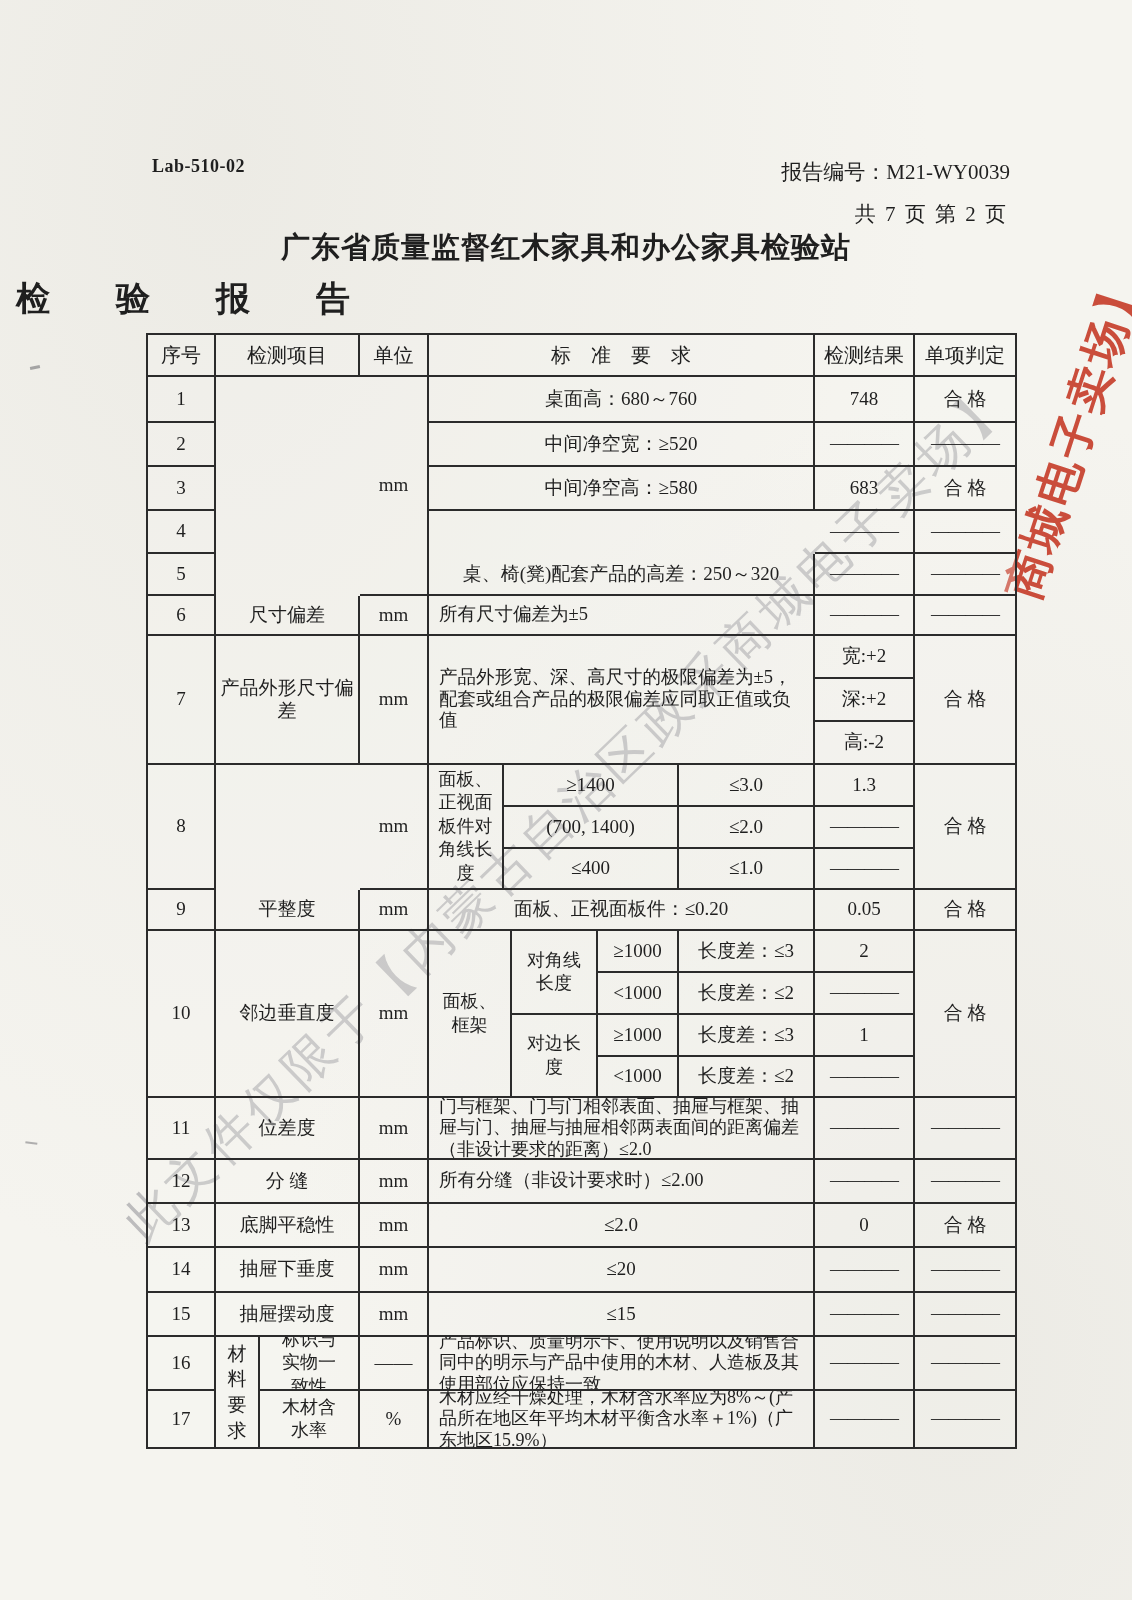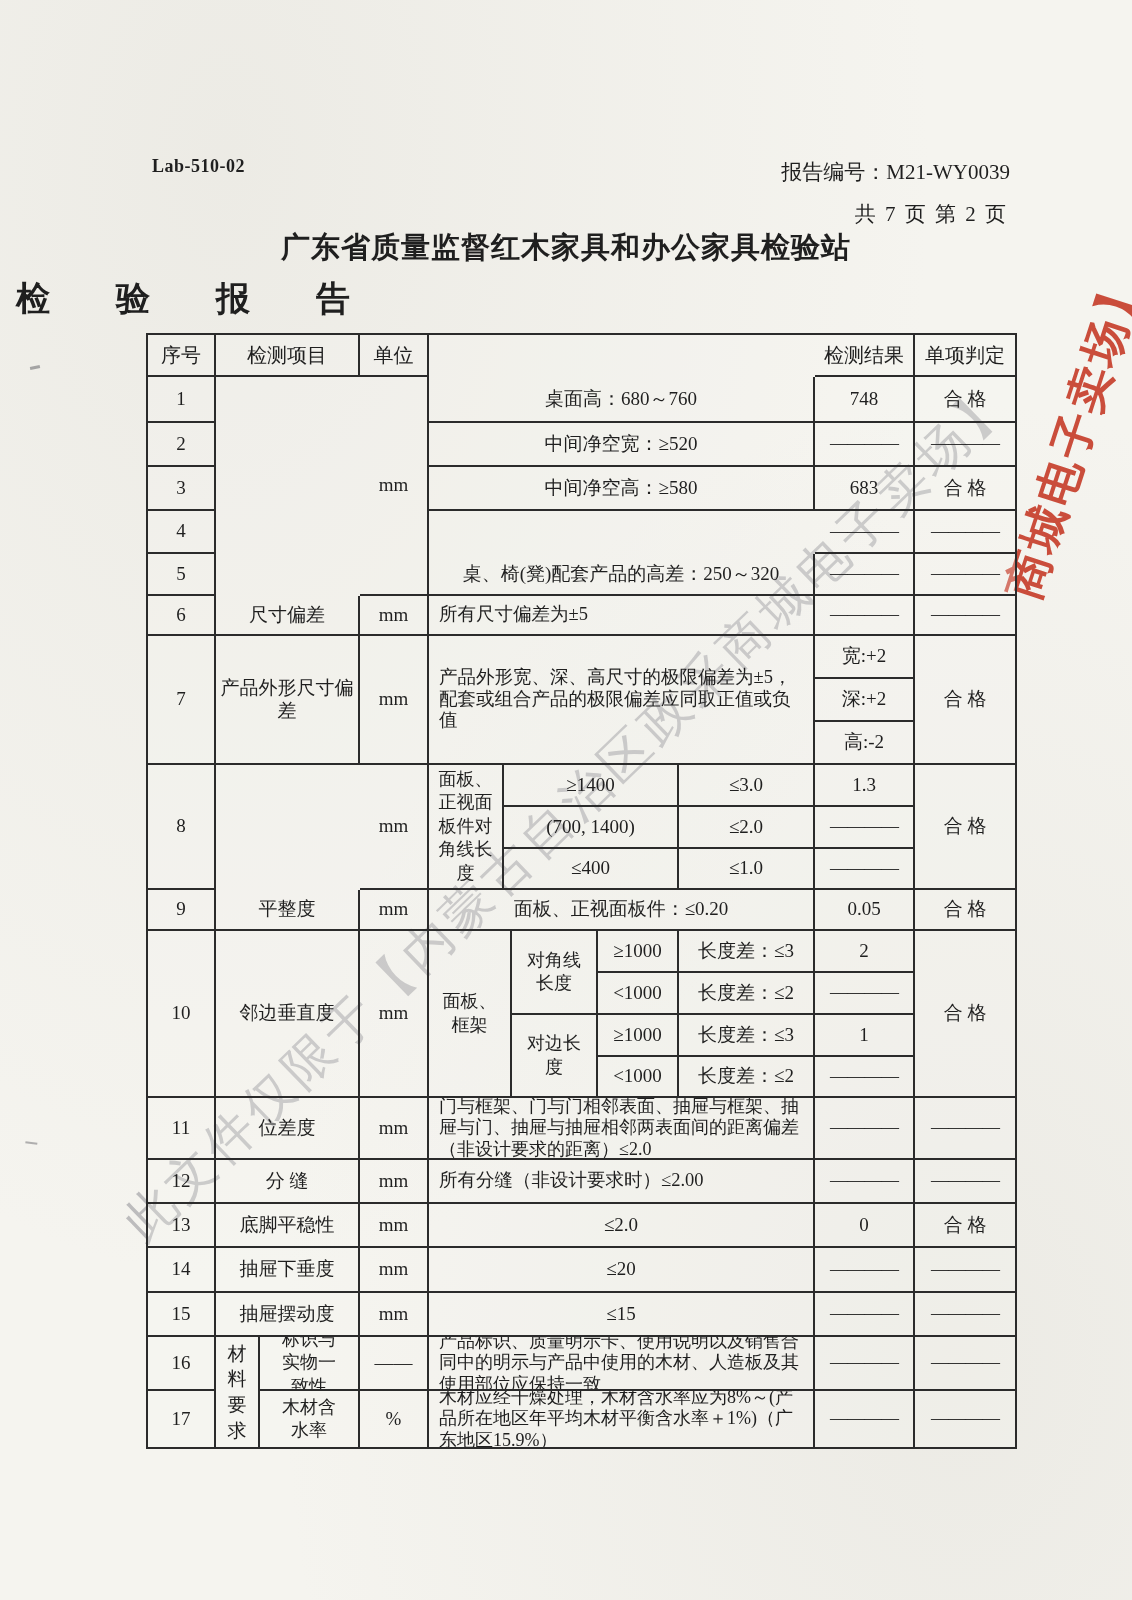--- a/index.html
+++ b/index.html
@@ -78,20 +78,21 @@
 <div class="report-no">报告编号：M21-WY0039</div>
 <div class="page-info">共 7 页 第 2 页</div>
 <div class="org-title">广东省质量监督红木家具和办公家具检验站</div>
 <div class="doc-title">检　验　报　告</div>
 
 <div class="tbl">
 
   <div class="c hd" style="grid-area:1/1/2/2">序号</div>
   <div class="c hd" style="grid-area:1/2/2/4">检测项目</div>
   <div class="c hd" style="grid-area:1/4/2/5">单位</div>
+  <div class="c hd" style="grid-area:1/5/2/11">标　准　要　求</div>
   <div class="c hd" style="grid-area:1/11/2/12">检测结果</div>
   <div class="c hd" style="grid-area:1/12/2/13">单项判定</div>
 
   <div class="c" style="grid-area:2/1/3/2">1</div>
   <div class="c" style="grid-area:2/4/7/5">mm</div>
   <div class="c" style="grid-area:2/5/3/11">桌面高：680～760</div>
   <div class="c" style="grid-area:2/11/3/12">748</div>
   <div class="c" style="grid-area:2/12/3/13">合 格</div>
 
   <div class="c" style="grid-area:3/1/4/2">2</div>

